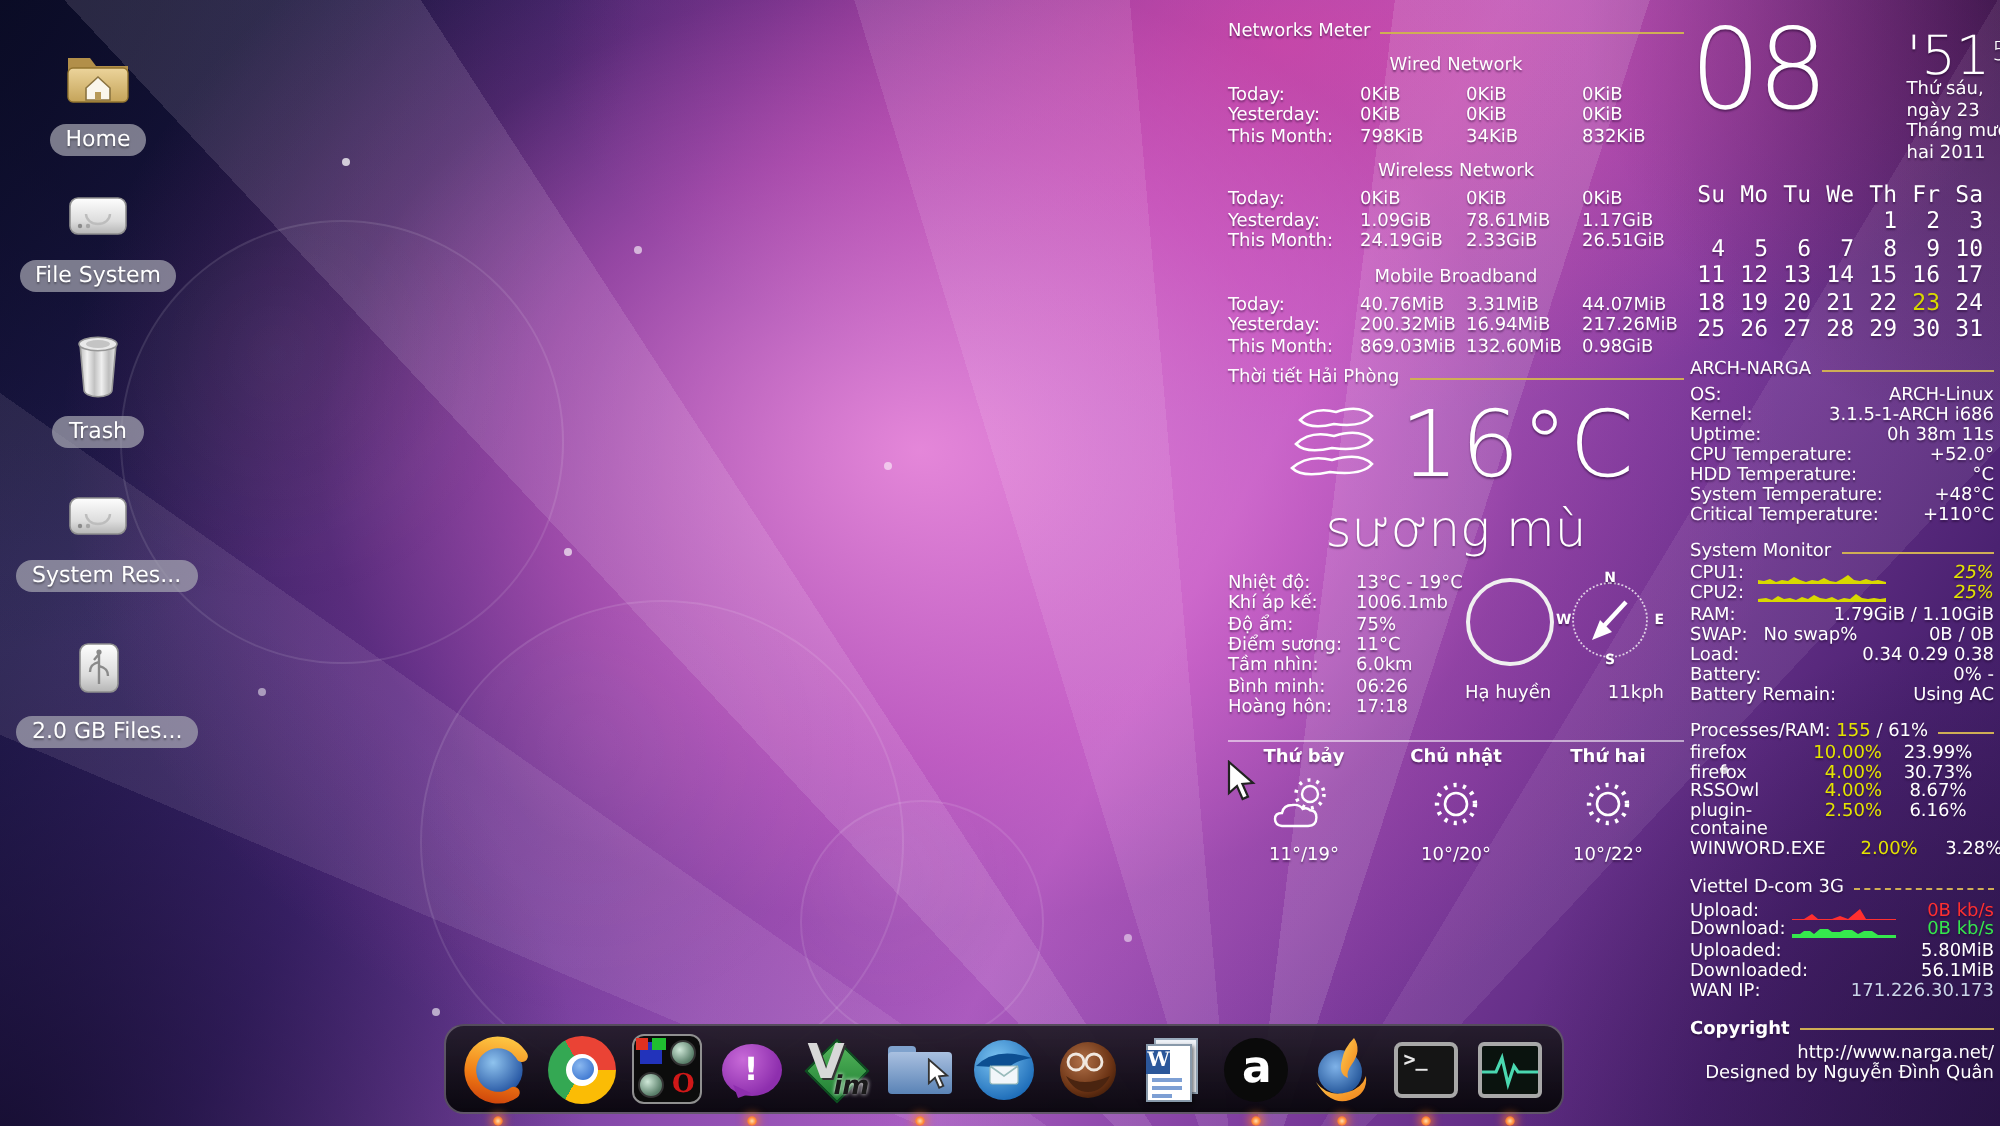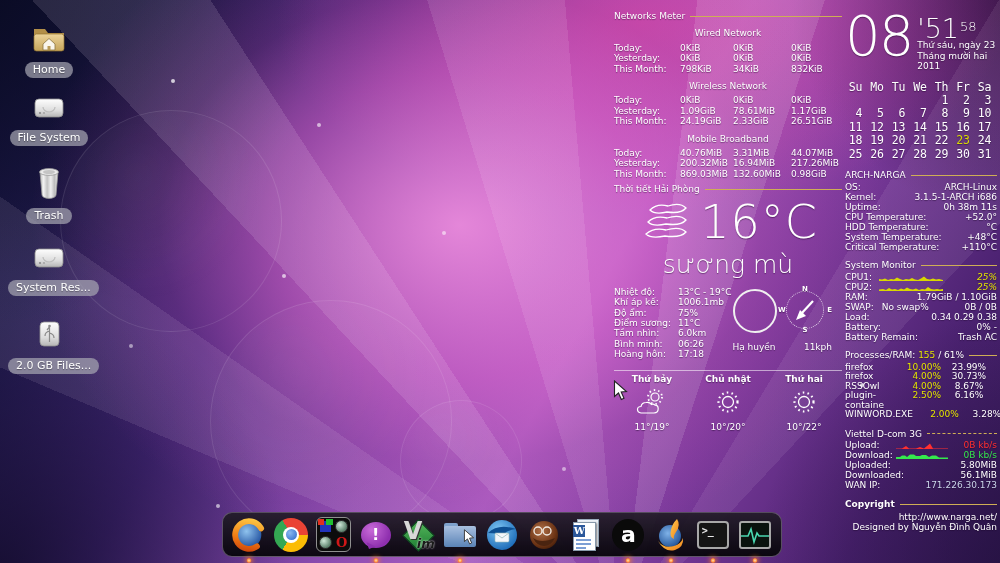--- a/index.html
+++ b/index.html
@@ -58,21 +58,21 @@
   .compass .cn{top:-8px;left:50%;transform:translateX(-50%);}
   .compass .cs{bottom:-8px;left:50%;transform:translateX(-50%);}
   .compass .cw{left:-9px;top:50%;transform:translateY(-50%);}
   .compass .ce{right:-9px;top:50%;transform:translateY(-50%);}
   .wind-lbl{position:absolute;left:178px;top:55px;width:40px;text-align:right;}
   .fc-line{border-top:1px solid rgba(255,255,255,.55);margin:9px 0 3px;}
   .fc{display:grid;grid-template-columns:1fr 1fr 1fr;text-align:center;}
   .fc-day{font-weight:bold;margin-bottom:3px;}
   .fc-tmp{margin-top:2px;}
   
-  .clock{display:flex;}
+  .clock{display:flex;gap:36px;}
   .clk-h{font-size:56px;line-height:44px;font-weight:200;letter-spacing:-2px;}
   .clk-r{margin-left:5px;padding-top:1px;}
   .clk-m{font-size:27px;line-height:23px;font-weight:200;}
   .clk-s{font-size:13px;vertical-align:7px;margin-left:1px;}
   .clk-d{font-size:9px;line-height:10.5px;}
   .cal{display:grid;grid-template-columns:repeat(7,21.5px);margin-top:9px;
     font-family:"DejaVu Sans Mono",monospace;font-size:11.5px;line-height:13.4px;}
   .cal span{text-align:right;padding-right:4px;}
   .cal .hl{color:#d8d800;}
   .inf{display:flex;white-space:nowrap;line-height:10px;}
@@ -495,21 +495,21 @@
   <div class="inf">
       <span>Load:</span>
       <span class="v">0.34 0.29 0.38</span>
     </div>
   <div class="inf">
       <span>Battery:</span>
       <span class="v">0% -</span>
     </div>
   <div class="inf">
       <span>Battery Remain:</span>
-      <span class="v">Trash AC</span>
+      <span class="v">Using AC</span>
     </div>
 
   <div class="hdr" style="margin-top:8px;">
     <span class="t"><span>Processes/RAM:</span> <span class="yel">155</span> <span>/ 61%</span></span>
     <span class="ln"></span>
     </div>
   <div class="pr">
       <span>firefox</span>
       <span class="cpu-p">10.00%</span>
       <span class="mem-p">23.99%</span>

